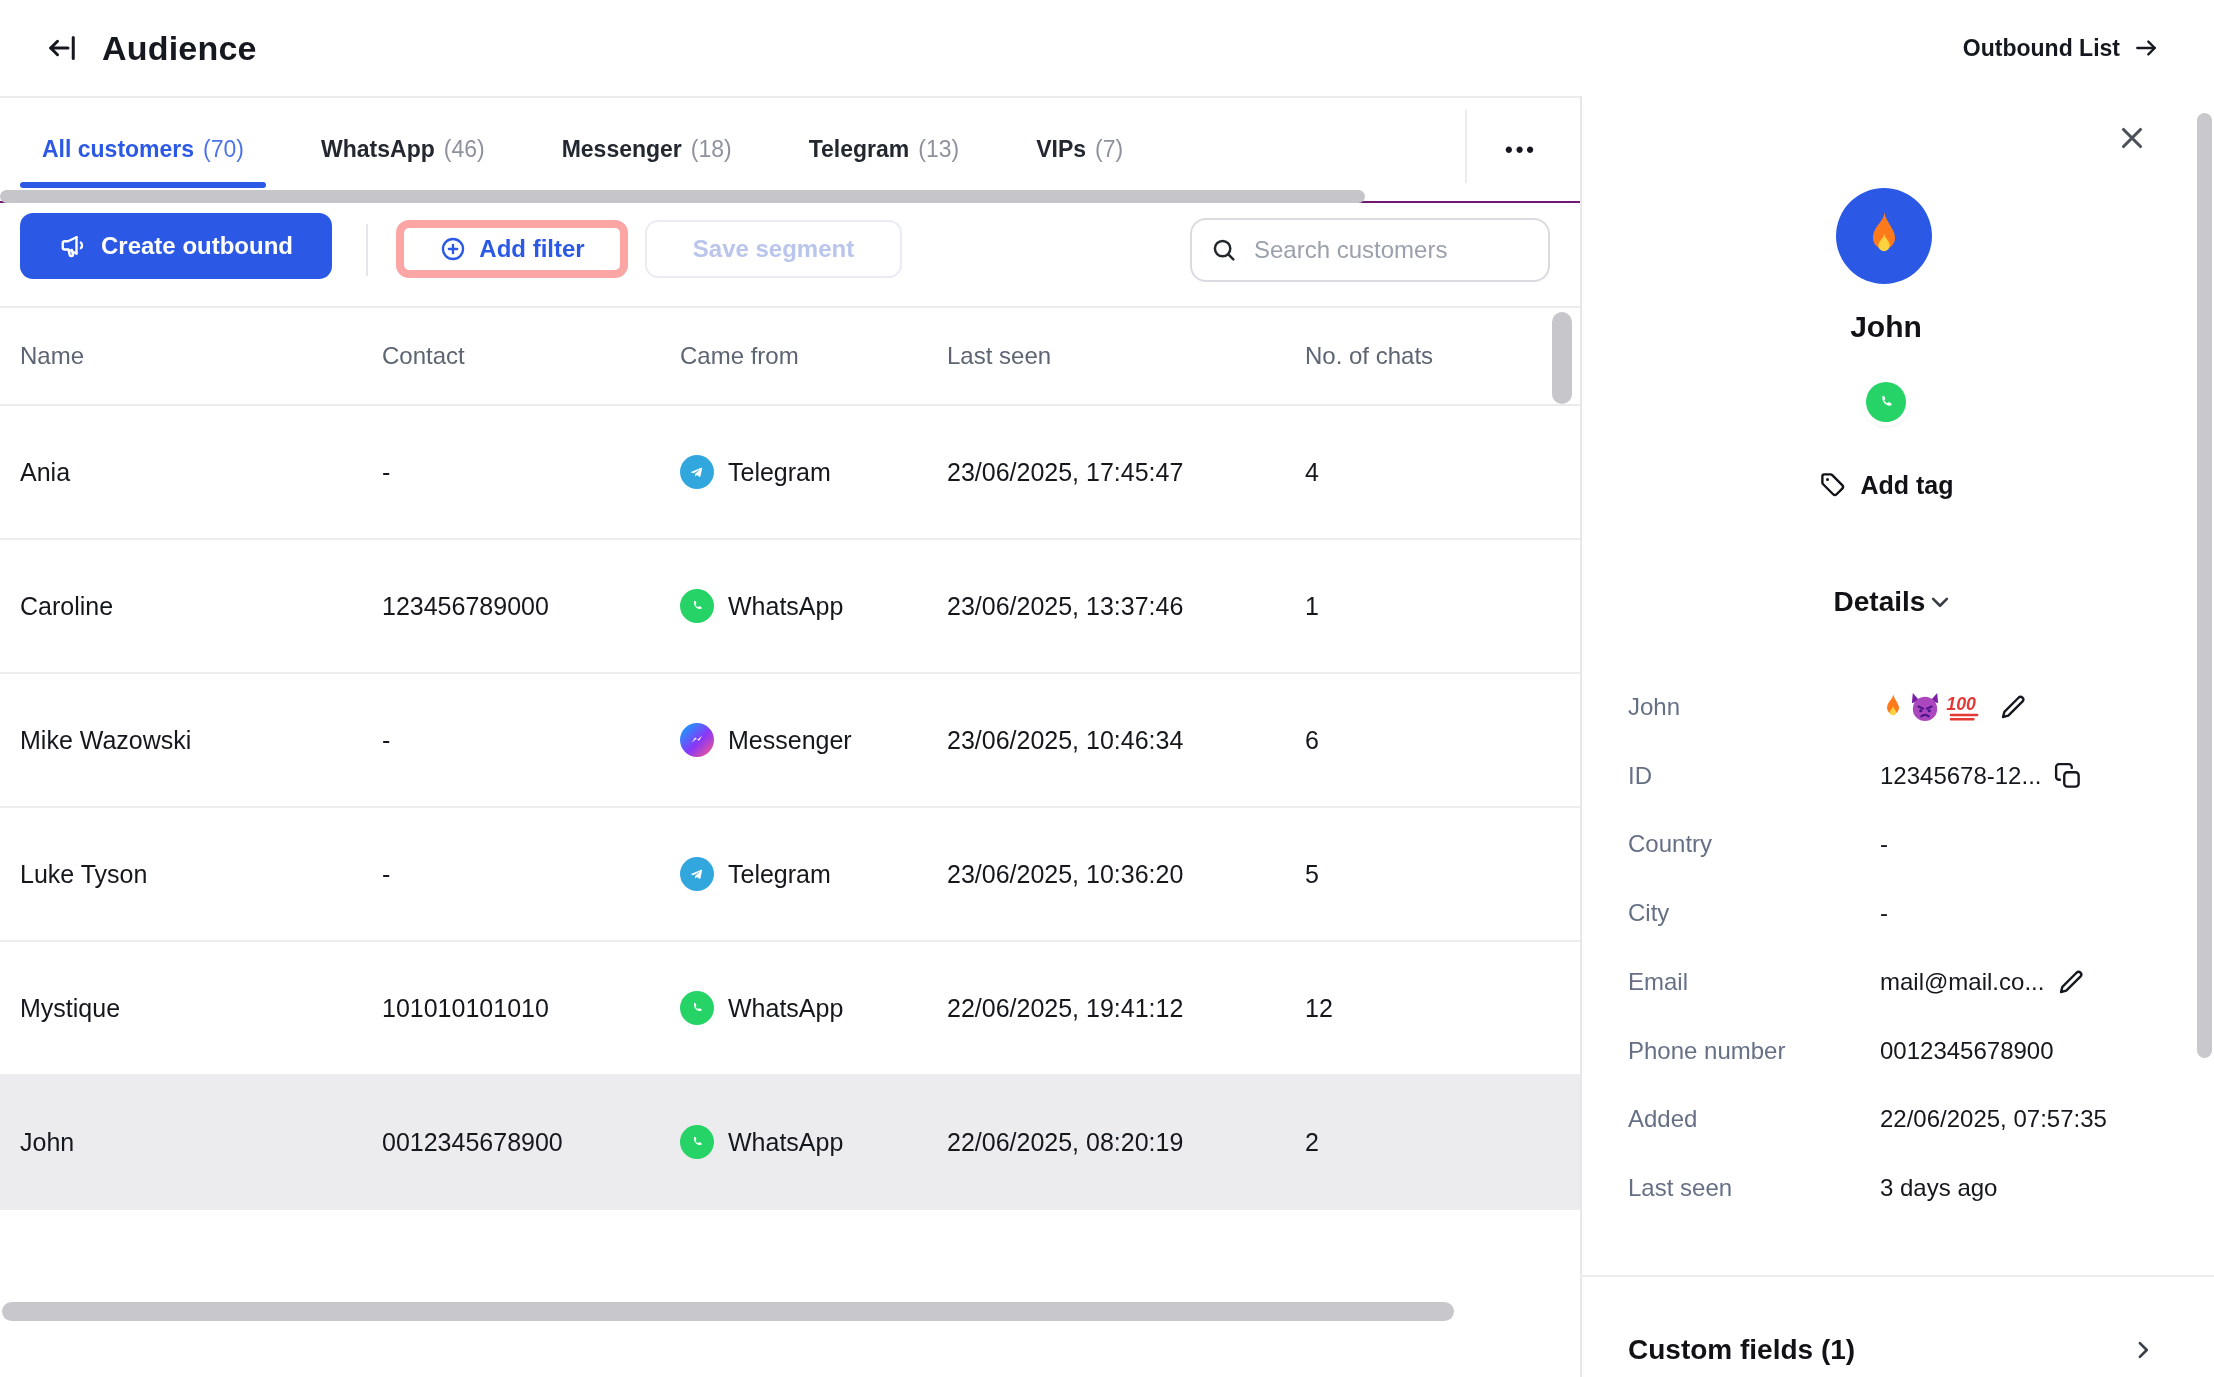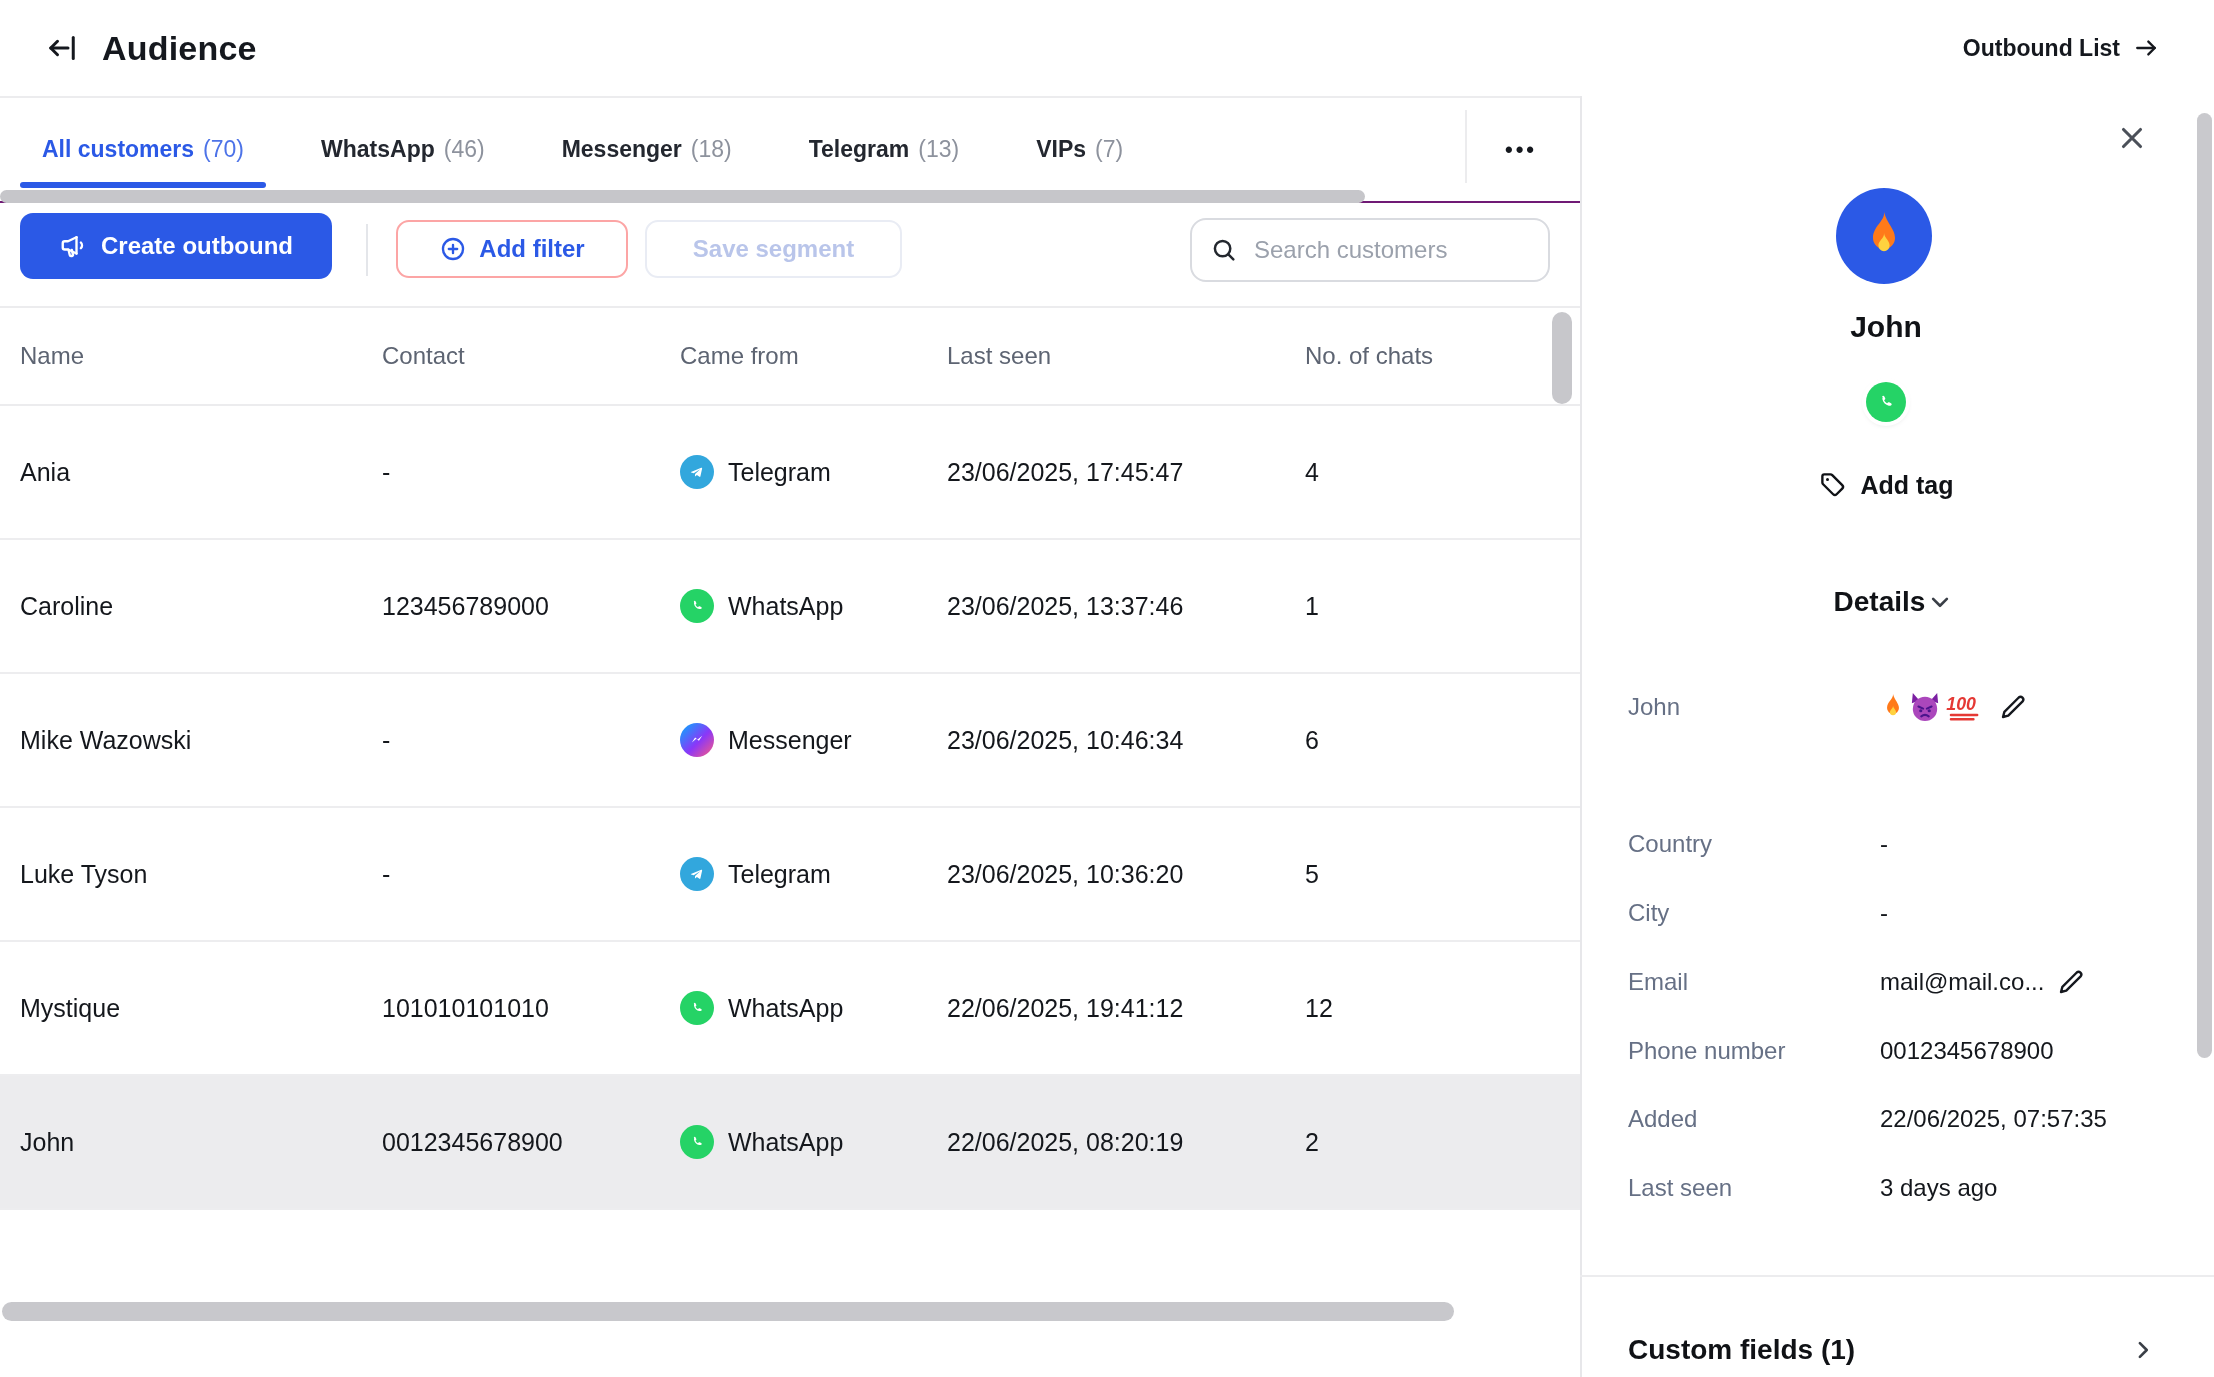--- a/index.html
+++ b/index.html
@@ -22,21 +22,21 @@
   .tab.active .t-count{color:#4d73e8;}
   .tab .underline{position:absolute;left:0;right:0;bottom:13px;height:6px;border-radius:3px;background:#2b59e6;}
   .tabs-divider{position:absolute;left:1465px;top:12px;bottom:18px;width:2px;background:#ececee;}
   .tabs-more{position:absolute;left:1490px;top:0;height:100%;width:62px;display:flex;align-items:center;justify-content:center;font-size:22px;font-weight:700;letter-spacing:3px;color:#15181e;cursor:pointer;}
   .tabs-hscroll{position:absolute;left:0;bottom:-2px;width:1365px;height:13px;border-radius:7px;background:#c6c6ca;cursor:pointer;}
 
   .toolbar{position:relative;height:103px;border-bottom:2px solid #ececee;}
   .btn{display:flex;align-items:center;justify-content:center;gap:12px;border-radius:13px;font-size:24px;font-weight:600;cursor:pointer;box-sizing:border-box;}
   .btn-primary{position:absolute;left:20px;top:10px;width:312px;height:66px;background:#2b59e6;color:#fff;border:none;}
   .toolbar-sep{position:absolute;left:366px;top:21px;height:52px;width:2px;background:#e4e6ea;}
-  .btn-outline{position:absolute;left:396px;top:17px;width:232px;height:58px;background:#fff;border:2px solid #fca5a5;color:#2b59e6;}
+  .btn-outline{position:absolute;left:396px;top:17px;width:232px;height:58px;background:#fff;border:8px solid #fca5a5;color:#2b59e6;}
   .btn-disabled{position:absolute;left:645px;top:17px;width:257px;height:58px;background:#fff;border:2px solid #e9ecf4;color:#b9c5ea;cursor:default;}
   .searchbox{position:absolute;left:1190px;top:15px;width:360px;height:64px;border:2px solid #d9dbe0;border-radius:16px;display:flex;align-items:center;padding:0 18px;box-sizing:border-box;gap:14px;}
   .searchbox input{border:none;outline:none;flex:1;font-size:24px;font-family:"Liberation Sans",sans-serif;color:#15181e;background:transparent;min-width:0;}
   .searchbox input::placeholder{color:#9ba1ac;}
 
   
   .thead{display:flex;align-items:center;height:96px;border-bottom:2px solid #ececee;padding-left:20px;font-size:24px;font-weight:400;color:#5d6472;}
   .trow{display:flex;align-items:center;height:132px;border-bottom:2px solid #ededef;padding-left:20px;font-size:25px;color:#14171c;cursor:pointer;}
   .trow.selected{background:#ececee;}
   .c-name{width:362px;}
@@ -345,20 +345,32 @@
           </span>
         </span>
         <span class="icon-btn">
           <svg width="30" height="30" viewBox="0 0 24 24" fill="none" stroke="currentColor" stroke-width="1.9" stroke-linecap="round" stroke-linejoin="round">
             <path d="M4 20l1.1-4.1L16.6 4.4a2.2 2.2 0 0 1 3.1 3.1L8.2 18.9 4 20z"></path>
           </svg>
         </span>
       </div>
     </div>
 
+    <div class="d-row" style="top:662px">
+      <div class="d-label">ID</div>
+      <div class="d-value">
+        <span>12345678-12...</span>
+        <span class="icon-btn">
+          <svg width="30" height="30" viewBox="0 0 24 24" fill="none" stroke="currentColor" stroke-width="1.9" stroke-linecap="round" stroke-linejoin="round">
+            <rect x="9" y="9" width="11.5" height="11.5" rx="2.5"></rect>
+            <path d="M5.5 15H4.8A2.3 2.3 0 0 1 2.5 12.7V4.8A2.3 2.3 0 0 1 4.8 2.5h7.9A2.3 2.3 0 0 1 15 4.8v.7"></path>
+          </svg>
+        </span>
+      </div>
+    </div>
 
     <div class="d-row" style="top:730px">
       <div class="d-label">Country</div>
       <div class="d-value">
           <span>-</span>
         </div>
     </div>
 
     <div class="d-row" style="top:799px">
       <div class="d-label">City</div>

